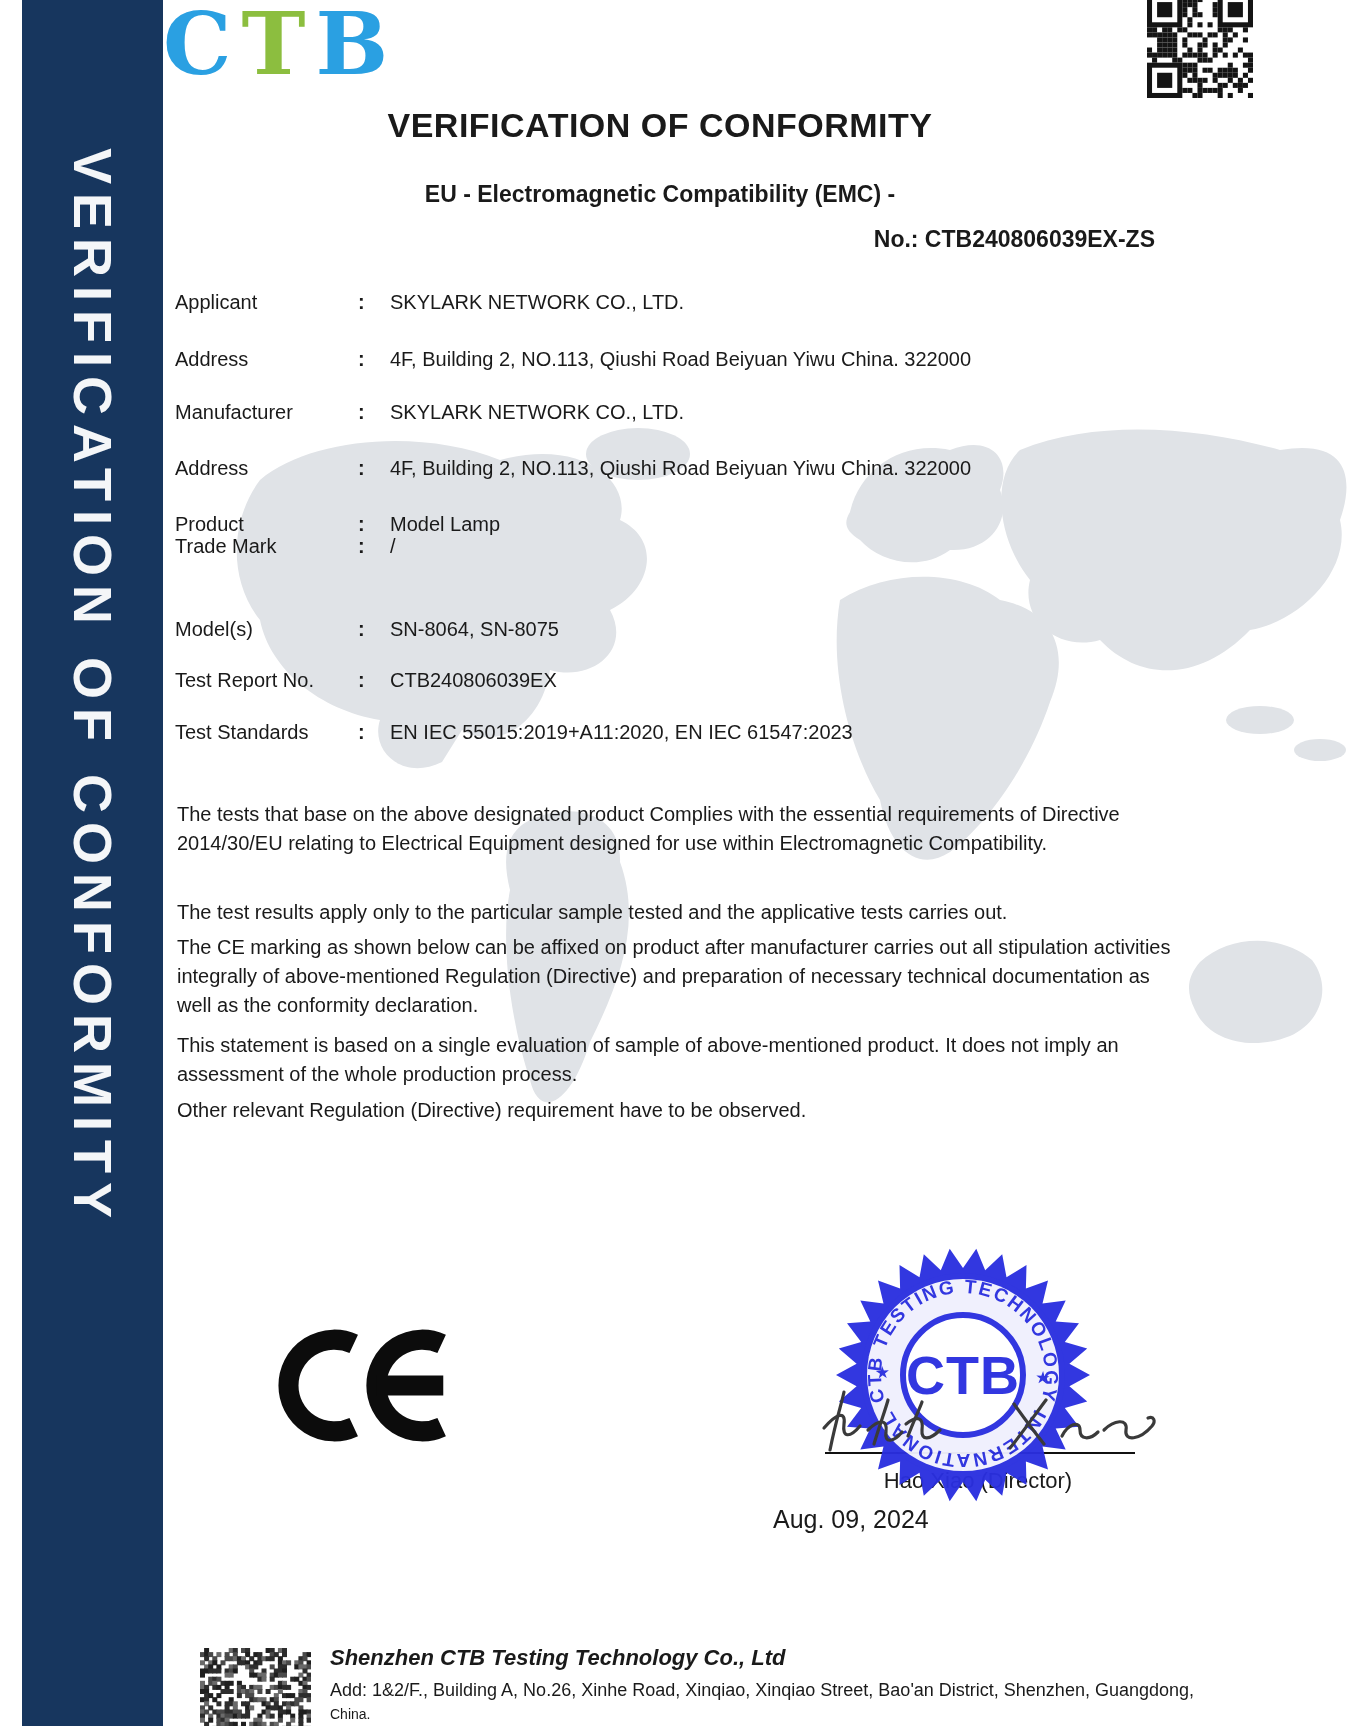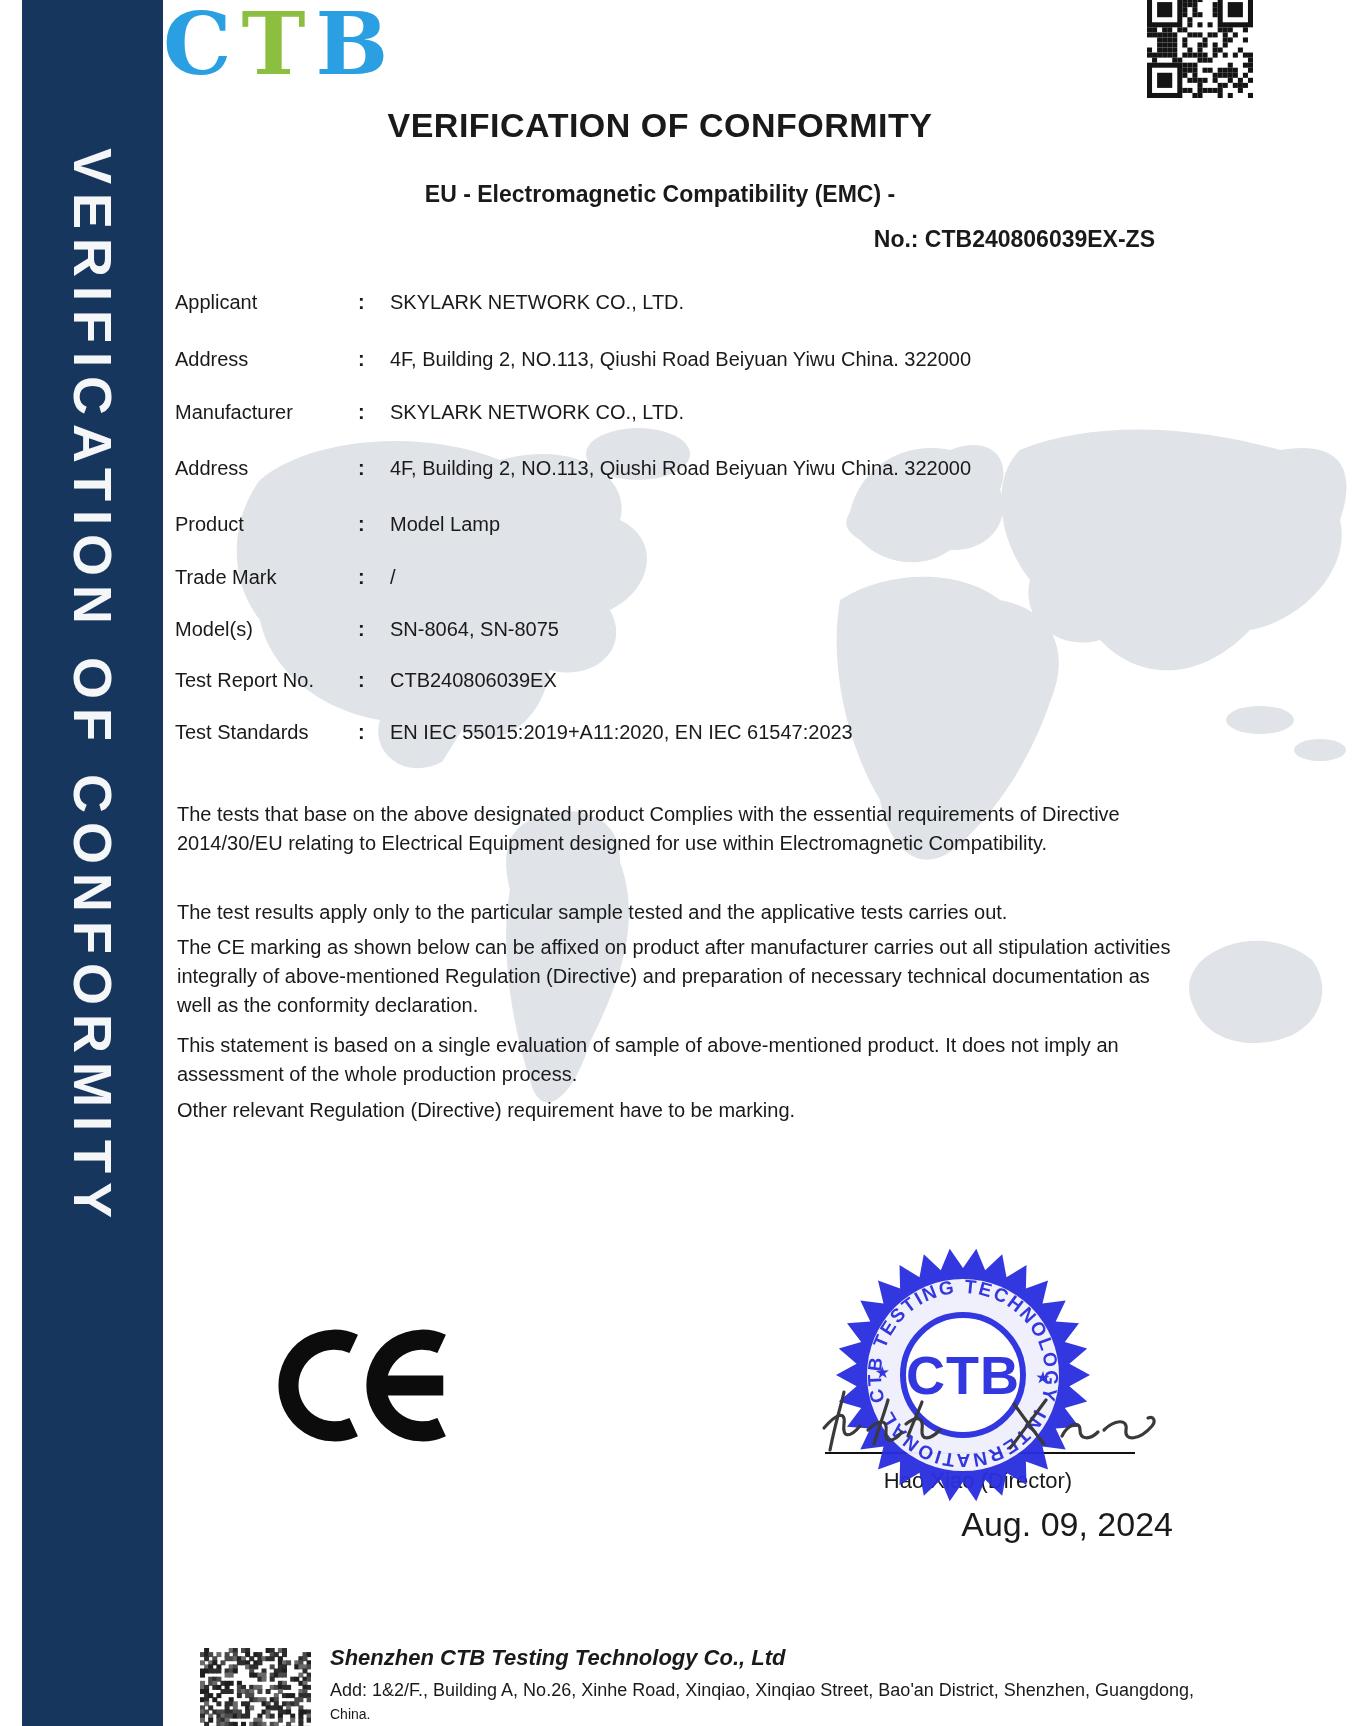--- a/index.html
+++ b/index.html
@@ -51,21 +51,21 @@
   
   .para {
     position:absolute; left:165px; width:1002px; font-size:20px;
     line-height:29px; z-index:2;margin-left:12px;
   }
   
   .ce-mark { position:absolute; left:277px; top:1328px; z-index:2; }
   
   .sig-line { position:absolute; left:825px; top:1452px; width:310px; height:2px; background:#111; z-index:1; }
   .signer-name { position:absolute; left:778px; top:1468px; width:400px; text-align:center; font-size:22px; z-index:1; }
-  .issue-date  { position:absolute; left:773px; top:1505px; width:400px; text-align:right; font-size:34px; z-index:2; }
+  .issue-date  { position:absolute; left:773px; top:1505px; width:400px; text-align:left; font-size:25px; z-index:2; }
   .stamp { position:absolute; left:836px; top:1248px; z-index:3; opacity:0.96; }
   .signature { position:absolute; left:810px; top:1380px; z-index:4; }
   
   .qr-bottom { position:absolute; left:200px; top:1648px; z-index:2; }
   .footer-company {
     position:absolute; left:330px; top:1645px; font-size:22px; font-weight:bold; z-index:2;font-style:italic;
   }
   .footer-addr1 { position:absolute; left:330px; top:1680px; font-size:18px; z-index:2; white-space:nowrap; }
   .footer-addr2 { position:absolute; left:330px; top:1706px; font-size:14px; z-index:2; }
 </style>
@@ -264,38 +264,38 @@
 </div>
 <div class="field-row" style="top:401px">
   <span class="field-label">Manufacturer</span><span class="field-colon">:</span><span class="field-value">SKYLARK NETWORK CO., LTD.</span>
 </div>
 <div class="field-row" style="top:457px">
   <span class="field-label">Address</span><span class="field-colon">:</span><span class="field-value">4F, Building 2, NO.113, Qiushi Road Beiyuan Yiwu China. 322000</span>
 </div>
 <div class="field-row" style="top:513px">
   <span class="field-label">Product</span><span class="field-colon">:</span><span class="field-value">Model Lamp</span>
 </div>
-<div class="field-row" style="top:566px">
+<div class="field-row" style="top:535px">
   <span class="field-label">Trade Mark</span><span class="field-colon">:</span><span class="field-value">/</span>
 </div>
 <div class="field-row" style="top:618px">
   <span class="field-label">Model(s)</span><span class="field-colon">:</span><span class="field-value">SN-8064, SN-8075</span>
 </div>
 <div class="field-row" style="top:669px">
   <span class="field-label">Test Report No.</span><span class="field-colon">:</span><span class="field-value">CTB240806039EX</span>
 </div>
 <div class="field-row" style="top:721px">
   <span class="field-label">Test Standards</span><span class="field-colon">:</span><span class="field-value">EN IEC 55015:2019+A11:2020, EN IEC 61547:2023</span>
 </div>
 
 <div class="para" style="top:800px">The tests that base on the above designated product Complies with the essential requirements of Directive 2014/30/EU relating to Electrical Equipment designed for use within Electromagnetic Compatibility.</div>
 <div class="para" style="top:898px">The test results apply only to the particular sample tested and the applicative tests carries out.</div>
 <div class="para" style="top:933px">The CE marking as shown below can be affixed on product after manufacturer carries out all stipulation activities integrally of above-mentioned Regulation (Directive) and preparation of necessary technical documentation as well as the conformity declaration.</div>
 <div class="para" style="top:1031px">This statement is based on a single evaluation of sample of above-mentioned product. It does not imply an assessment of the whole production process.</div>
-<div class="para" style="top:1096px">Other relevant Regulation (Directive) requirement have to be marking.</div>
+<div class="para" style="top:1096px">Other relevant Regulation (Directive) requirement have to be observed.</div>
 
 <div class="ce-mark">
   <svg width="172" height="115" viewBox="0 0 180 120" xmlns="http://www.w3.org/2000/svg">
     <g stroke="#0c0c0c" stroke-width="21" fill="none">
       <path d="M80.3,16.5 A48,48 0 1 0 80.3,103.5"></path>
       <path d="M172.3,16.5 A48,48 0 1 0 172.3,103.5"></path>
       <path d="M104,60 L174,60"></path>
     </g>
   </svg>
 </div>

